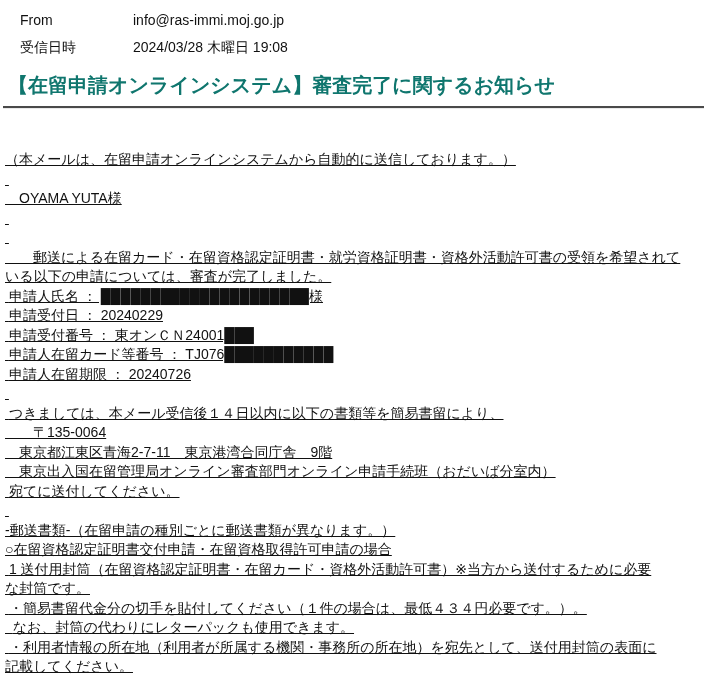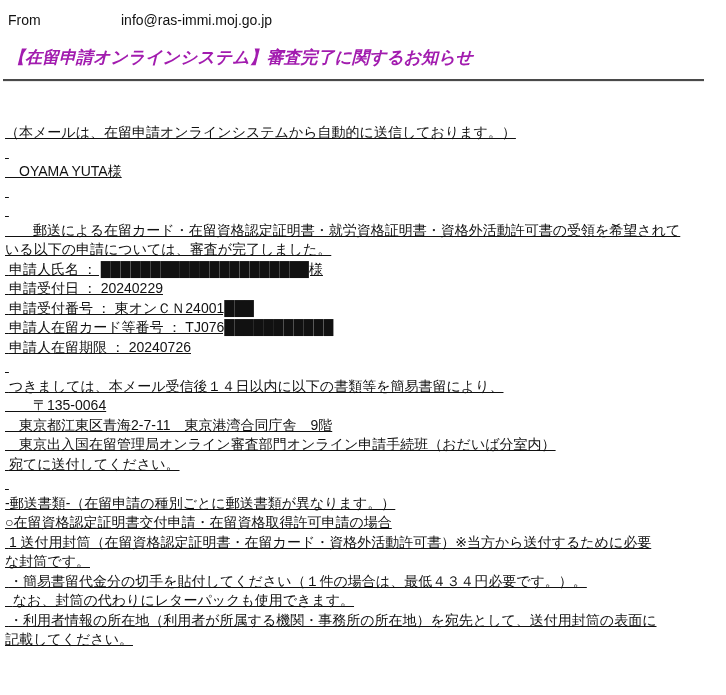--- a/index.html
+++ b/index.html
@@ -10,43 +10,42 @@
   .page {
     position: relative;
     width: 726px;
     height: 695px;
     background: #ffffff;
     color: #111111;
     font-family: "Liberation Sans", "DejaVu Sans", sans-serif;
     overflow: hidden;
   }
   .email-header {
-    padding: 7px 8px 0 8px;
+    padding: 7px 8px 0 20px;
   }
   .hdr-row {
     display: flex;
     align-items: flex-start;
     line-height: 27px;
     font-size: 14px;
   }
   .hdr-label {
     flex: 0 0 78px;
     color: #111111;
   }
   .hdr-value {
     color: #111111;
     margin-left: 35px;
   }
   .subject {
     margin: 12px 8px 0 8px;
-    font-size: 17px;
+    font-size: 20px;
     font-weight: bold;
     line-height: 24px;
-    color: #a21caf;
-    font-style: italic;
+    color: #0f766e;
   }
   .divider {
     margin: 9px 22px 0 3px;
     height: 2px;
     background: #4a4a4a;
     border: none;
     box-shadow: 0 1px 0 #e9e9e9;
   }
   .email-body {
     padding: 42px 10px 0 5px;
@@ -69,20 +68,22 @@
   <div class="email-header">
     <div class="hdr-row">
       <div class="hdr-label">From</div>
       <div class="hdr-value">info@ras-immi.moj.go.jp</div>
     </div>
 
     <div class="hdr-row">
     </div>
 
     <div class="hdr-row">
+      <div class="hdr-label">受信日時</div>
+      <div class="hdr-value">2024/03/28 木曜日 19:08</div>
     </div>
   </div>
 
   <div class="subject">【在留申請オンラインシステム】審査完了に関するお知らせ</div>
 
   <div class="divider"></div>
 
   <div class="email-body"><div class="body-line">（本メールは、在留申請オンラインシステムから自動的に送信しております。）</div><div class="body-line">&nbsp;</div><div class="body-line">　OYAMA YUTA様</div><div class="body-line">&nbsp;</div><div class="body-line">&nbsp;</div><div class="body-line">　　郵送による在留カード・在留資格認定証明書・就労資格証明書・資格外活動許可書の受領を希望されて</div><div class="body-line">いる以下の申請については、審査が完了しました。</div><div class="body-line"> 申請人氏名 ： █████████████████████様</div><div class="body-line"> 申請受付日 ： 20240229</div><div class="body-line"> 申請受付番号 ： 東オンＣＮ24001███</div><div class="body-line"> 申請人在留カード等番号 ： TJ076███████████</div><div class="body-line"> 申請人在留期限 ： 20240726</div><div class="body-line">&nbsp;</div><div class="body-line"> つきましては、本メール受信後１４日以内に以下の書類等を簡易書留により、</div><div class="body-line">　　〒135-0064</div><div class="body-line">　東京都江東区青海2-7-11　東京港湾合同庁舎　9階</div><div class="body-line">　東京出入国在留管理局オンライン審査部門オンライン申請手続班（おだいば分室内）</div><div class="body-line"> 宛てに送付してください。</div><div class="body-line">&nbsp;</div><div class="body-line">-郵送書類-（在留申請の種別ごとに郵送書類が異なります。）</div><div class="body-line">○在留資格認定証明書交付申請・在留資格取得許可申請の場合</div><div class="body-line"> 1 送付用封筒（在留資格認定証明書・在留カード・資格外活動許可書）※当方から送付するために必要</div><div class="body-line">な封筒です。</div><div class="body-line"> ・簡易書留代金分の切手を貼付してください（１件の場合は、最低４３４円必要です。）。</div><div class="body-line">  なお、封筒の代わりにレターパックも使用できます。</div><div class="body-line"> ・利用者情報の所在地（利用者が所属する機関・事務所の所在地）を宛先として、送付用封筒の表面に</div><div class="body-line">記載してください。</div></div>
 
 </div>

